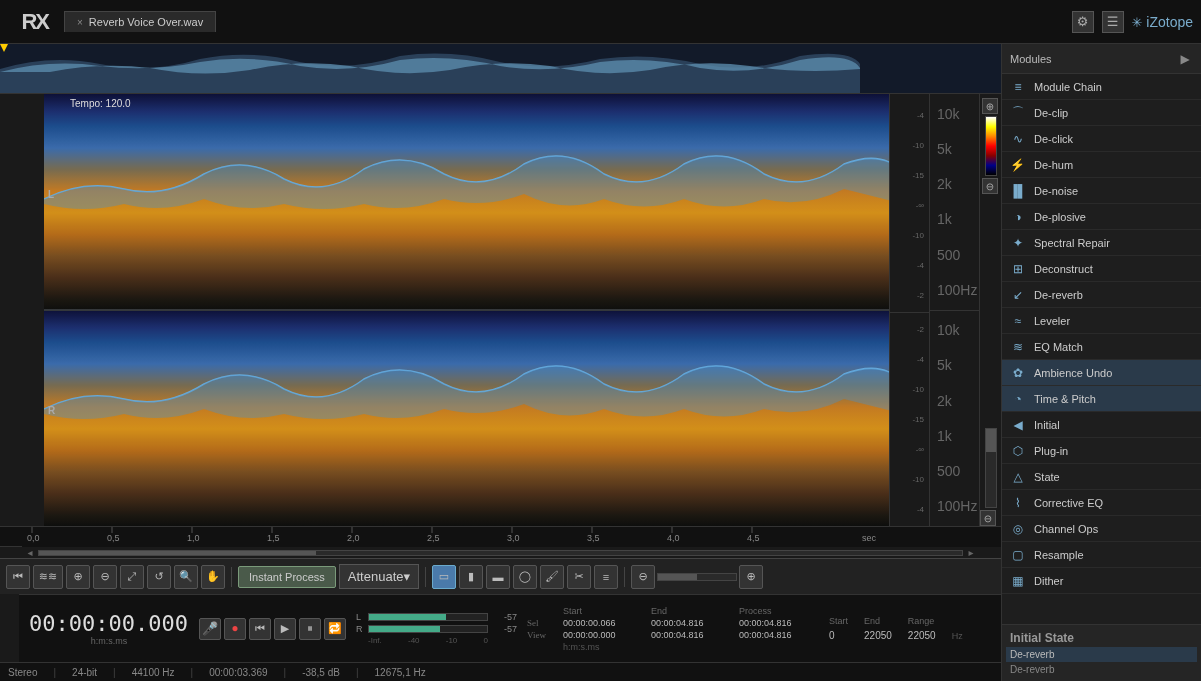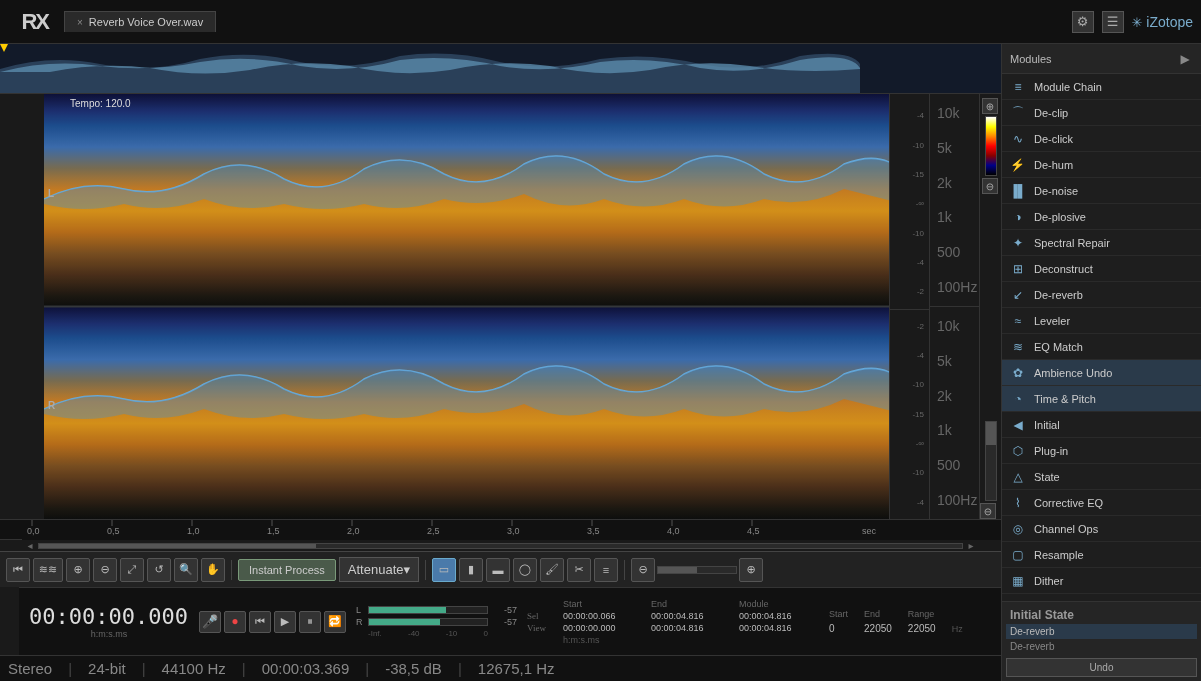--- a/index.html
+++ b/index.html
@@ -310,28 +310,28 @@
     .pos-col {
       display: flex;
       flex-direction: column;
       gap: 2px;
     }
     .pos-header { color: #666; font-size: 9px; margin-bottom: 2px; }
     .pos-val { color: #bbb; font-size: 10px; }
 
     
     #statusbar {
-      height: 26px;
+      height: 19px;
       background: #111;
       border-top: 1px solid #333;
       display: flex;
       align-items: center;
       padding: 0 8px;
       gap: 16px;
-      font-size: 15px;
+      font-size: 10px;
       color: #888;
     }
     .status-sep {
       color: #444;
     }
 
     
     #sidebar {
       width: 200px;
       background: #1e1e1e;
@@ -751,21 +751,21 @@
             <span>0</span>
           </div>
         </div>
       </div>
 
       <div id="sel-view-area">
         <div class="sv-row">
           <span class="sv-label"></span>
           <span class="sv-val" style="color:#666;">Start</span>
           <span class="sv-val" style="color:#666;">End</span>
-          <span class="sv-val" style="color:#666;">Module</span>
+          <span class="sv-val" style="color:#666;">Process</span>
         </div>
         <div class="sv-row">
           <span class="sv-label">Sel</span>
           <span class="sv-val">00:00:00.066</span>
           <span class="sv-val">00:00:04.816</span>
           <span class="sv-val">00:00:04.816</span>
         </div>
         <div class="sv-row">
           <span class="sv-label">View</span>
           <span class="sv-val">00:00:00.000</span>
@@ -898,17 +898,16 @@
       <div class="module-item">
         <div class="module-icon">▦</div>
         <span class="module-label">Dither</span>
       </div>
     </div>
 
     <div id="state-area">
       <div class="state-header">Initial State</div>
       <div class="state-row active">De-reverb</div>
       <div class="state-row">De-reverb</div>
-      <button class="undo-btn">Undo</button>
     </div>
   </div>
 
 </div>
 
 </body></html>

